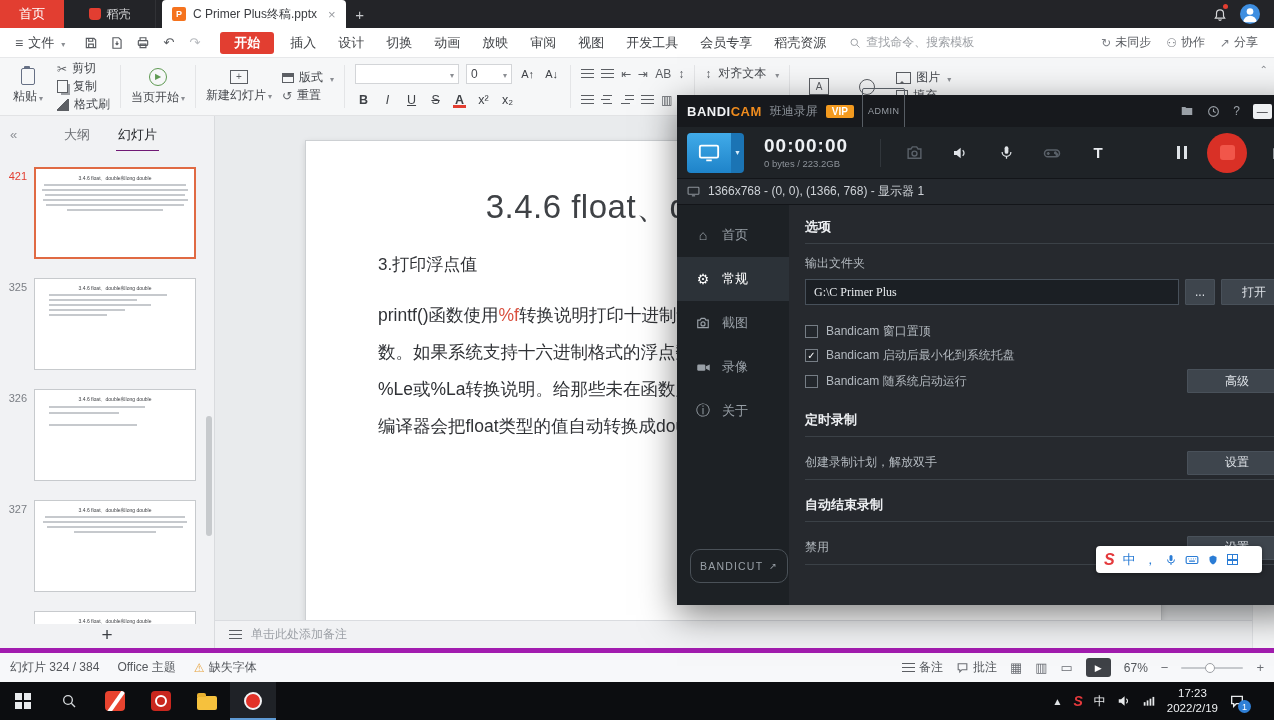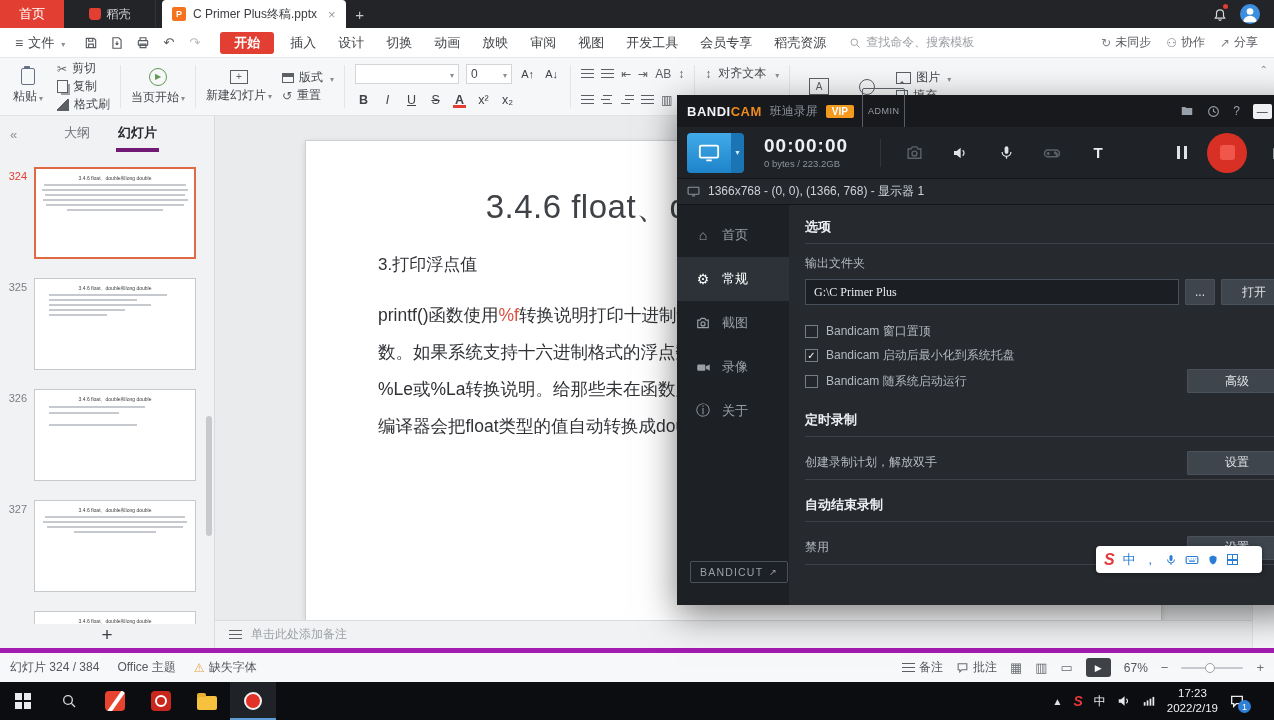--- a/index.html
+++ b/index.html
@@ -77,21 +77,21 @@
 .ic-fill{width:12px;height:12px;border:1.5px solid #5c5f64;position:relative;flex:none}
 .ic-fill::after{content:"";position:absolute;left:-2px;right:-2px;bottom:-5px;height:3px;background:#e2a23c}
 .rib-collapse{position:absolute;right:6px;top:6px;color:#8b8e93;font-size:10px}
 
 
 #spanel{position:absolute;top:116px;left:0;width:215px;height:532px;background:#f1f2f4;border-right:1px solid #d9dbde;overflow:hidden;z-index:4}
 .sp-head{height:36px;display:flex;align-items:center;padding:0 10px;font-size:13px}
 .sp-col{color:#8e9196;font-size:13px}
 .sp-tabs{display:flex;gap:24px;margin:0 auto}
 .sp-tab{padding:8px 2px 6px;color:#6e7176}
-.sp-tab.act{color:#24262a;font-weight:bold;border-bottom:4px solid #701a75}
+.sp-tab.act{color:#24262a;font-weight:normal;border-bottom:1px solid #701a75}
 .thumbs{position:absolute;top:51px;left:0;right:0}
 .titem{display:flex;margin-bottom:17px;height:94px}
 .tnum{width:34px;text-align:right;padding:3px 7px 0 0;font-size:11px;color:#7a7e84}
 .titem.sel .tnum{color:#e23e31}
 .tm{width:162px;height:92px;background:#fff;border:1px solid #c7cacd;padding:6px;position:relative}
 .titem.sel .tm{border:2px solid #e06a43}
 .tt{font-size:5px;color:#3a3c40;text-align:center;white-space:nowrap;overflow:hidden;margin-bottom:3px}
 .b{height:2px;background:#c6c9cd;margin:3px auto 0}
 .sp-add{position:absolute;bottom:0;left:0;right:0;height:24px;background:#f1f2f4;text-align:center;font-size:19px;color:#3c3f44;line-height:22px}
 .sp-scroll{position:absolute;right:2px;top:300px;width:6px;height:120px;background:#c7cacd;border-radius:3px}
@@ -145,21 +145,21 @@
 .pausebtn i{width:3.5px;height:13px;background:#dfe3e7;display:block}
 .recbtn{width:40px;height:40px;border-radius:50%;background:#d93026;display:flex;align-items:center;justify-content:center;flex:none}
 .recbtn::before{content:"";width:15px;height:15px;border-radius:3px;background:#f1564a}
 .bc-res{height:26px;background:#24282d;border-bottom:1px solid #131519;display:flex;align-items:center;gap:8px;padding:0 10px;color:#ced2d7;flex:none}
 .res-up{margin-left:auto;color:#8d939a;font-size:10px}
 .bc-body{flex:1;display:flex;min-height:0}
 .bc-nav{width:112px;background:#1d2125;padding-top:8px;position:relative;flex:none}
 .nv{height:44px;display:flex;align-items:center;gap:11px;padding-left:18px;color:#99a0a7;font-size:13px}
 .nv .nvi{width:16px;display:flex;justify-content:center;font-size:14px}
 .nv.act{background:#2c3238;color:#fff}
-.bandicut{position:absolute;bottom:22px;left:13px;display:flex;align-items:center;gap:6px;border:1px solid #4a5158;border-radius:2px;padding:4px 9px;color:#9aa1a8;font-size:10.5px;letter-spacing:1.2px}
+.bandicut{position:absolute;bottom:22px;left:13px;display:flex;align-items:center;gap:6px;border:1px solid #4a5158;border-radius:10px;padding:10px 9px;color:#9aa1a8;font-size:10.5px;letter-spacing:1.2px}
 .bandicut .ar{font-size:9px}
 .bc-main{flex:1;padding:13px 16px 0;position:relative}
 .sec{color:#eef0f3;font-size:13px;font-weight:bold;margin-bottom:7px}
 .hr{height:1px;background:#3b4147;margin-bottom:11px}
 .lbl{color:#b3b9bf;margin-bottom:7px}
 .frow{display:flex;gap:6px;height:26px;margin-bottom:14px}
 .pathin{flex:1;background:#1b1f24;border:1px solid #47505a;color:#e9ecef;font-size:12px;padding:0 8px;font-family:Liberation Serif, serif;outline:none}
 .bbtn{background:#3e454d;border:1px solid #49515a;color:#dfe3e8;font-size:12px;display:flex;align-items:center;justify-content:center;border-radius:1px}
 .b-dots{width:30px}
 .b-open{width:66px}
@@ -422,21 +422,21 @@
 <div id="spanel">
   <div class="sp-head">
     <span class="sp-col">«</span>
     <div class="sp-tabs">
       <span class="sp-tab">大纲</span>
       <span class="sp-tab act">幻灯片</span>
     </div>
   </div>
   <div class="thumbs">
     <div class="titem sel">
-      <div class="tnum">324</div>
+      <div class="tnum">421</div>
       <div class="tm">
         <div class="tt">3.4.6 float、double和long double</div>
         <div class="b" style="width:142px"></div>
           <div class="b" style="width:146px"></div>
           <div class="b" style="width:140px"></div>
         <div class="b" style="width:145px"></div>
           <div class="b" style="width:138px"></div>
           <div class="b" style="width:96px"></div>
       </div>
     </div>

